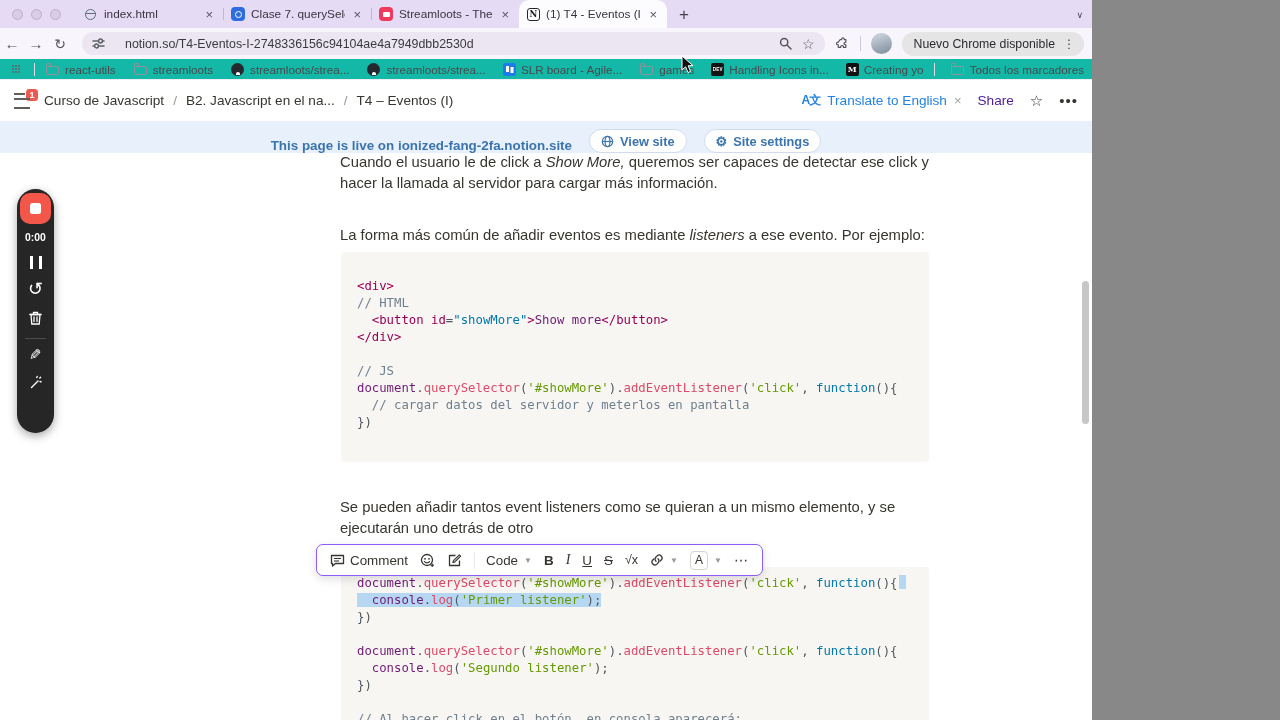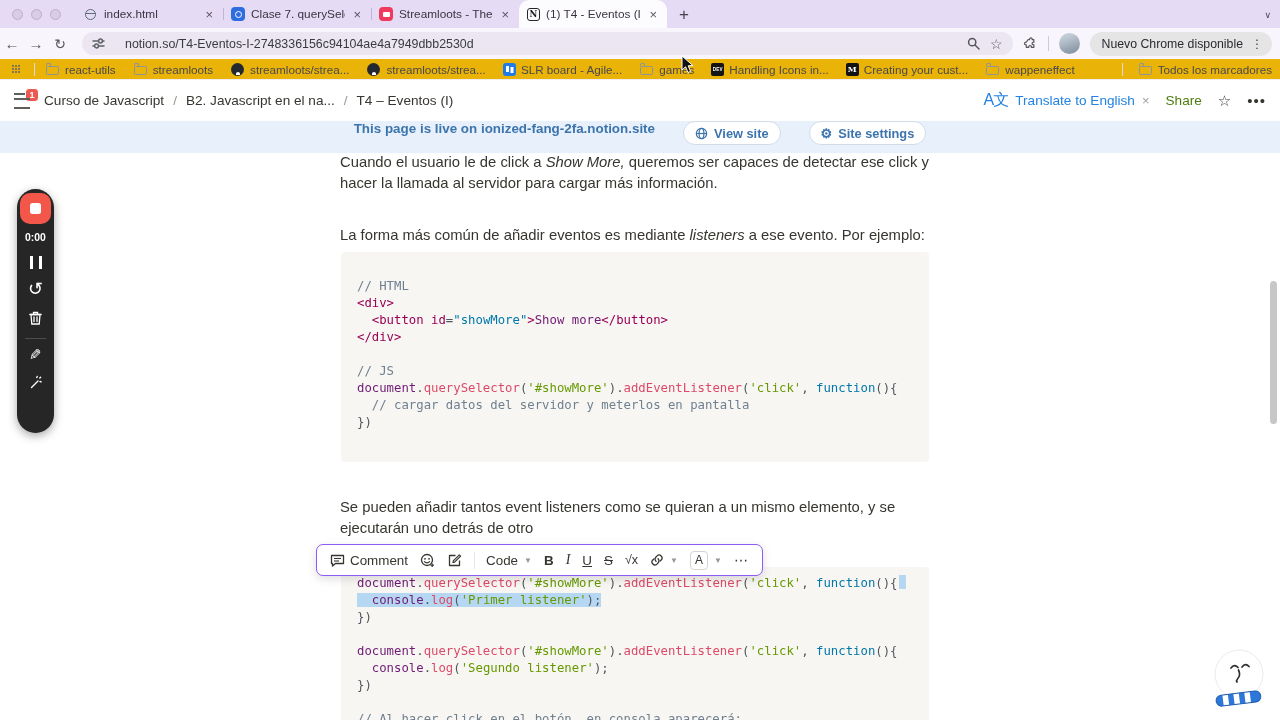--- a/index.html
+++ b/index.html
@@ -1,16 +1,16 @@
 <!DOCTYPE html>
 <html><head>
 <meta charset="utf-8">
 <style>
   html,body{margin:0;padding:0;background:#888}
-  .screen{position:relative;width:1280px;height:720px;overflow:hidden;background:#fff;
+  .screen{position:relative;width:1092px;height:720px;overflow:hidden;background:#fff;
     font-family:"Liberation Sans",sans-serif;-webkit-font-smoothing:antialiased}
 
   
   .tabstrip{position:absolute;top:0;left:0;right:0;height:28px;background:#e6dbf4;display:flex;align-items:flex-end}
   .lights{display:flex;gap:8px;padding:0 14px 8px 12px}
   .light{width:11px;height:11px;border-radius:50%;background:#d9cde5;border:1px solid #bdaecd;box-sizing:border-box}
   .tabs{display:flex;height:28px;align-items:flex-end}
   .tab{width:148px;height:28px;display:flex;align-items:center;gap:6px;padding:0 8px;box-sizing:border-box;
        font-size:11.8px;color:#3a3442;position:relative;cursor:default}
   .tab+.tab::before{content:"";position:absolute;left:0;top:8px;height:12px;width:1px;background:#c3b5d4}
@@ -51,47 +51,47 @@
   .omni-ic{flex:none;display:flex;align-items:center;margin-left:10px;color:#55565c}
   .star-glyph{font-size:14px;color:#55565c;line-height:1}
   .tb-right{display:flex;align-items:center;flex:none;padding-right:8px;gap:10px}
   .vdiv-t{width:1px;height:15px;background:#cfc8d8}
   .avatar{width:21px;height:21px;border-radius:50%;background:linear-gradient(160deg,#c2ccd6 20%,#8d9aa8 80%)}
   .update-pill{height:24px;border-radius:13px;background:#e5e5e5;display:flex;align-items:center;gap:8px;
      padding:0 9px 0 12px;font-size:12.3px;color:#2b2b30}
   .kebab{font-size:12px;color:#3c3c41}
 
   
-  .bmbar{position:absolute;top:59px;left:0;right:0;height:21px;background:#eab308;border-bottom:1px solid #efecf3;
+  .bmbar{position:absolute;top:59px;left:0;right:0;height:21px;background:#14b8a6;border-bottom:1px solid #efecf3;
      display:flex;align-items:center;font-size:11.7px;color:#48484d;padding:0 8px;box-sizing:border-box}
   .apps-grid{width:8px;height:8px;margin:0 4px;position:relative;flex:none}
   .apps-grid::before{content:"";position:absolute;width:2px;height:2px;background:#5f6368;border-radius:1px;
      box-shadow:3px 0 #5f6368,6px 0 #5f6368,0 3px #5f6368,3px 3px #5f6368,6px 3px #5f6368,0 6px #5f6368,3px 6px #5f6368,6px 6px #5f6368}
   .vdiv-b{width:1px;height:13px;background:#dcd9e0;margin:0 10px;flex:none}
   .bm{display:flex;align-items:center;gap:5px;margin-right:17px;white-space:nowrap}
   .bm-right{margin-left:auto;display:flex;align-items:center;gap:5px;white-space:nowrap}
 
   
   .nheader{position:absolute;top:80px;left:0;right:0;height:41px;background:#fff;display:flex;align-items:center;padding:0 14px;box-sizing:border-box}
   .hamb{position:relative;width:16px;height:12px;border-top:2px solid #5f5e5b;border-bottom:2px solid #5f5e5b;box-sizing:content-box;flex:none}
   .hamb::after{content:"";position:absolute;left:0;right:0;top:3px;height:2px;background:#5f5e5b}
   .nbadge{position:absolute;top:-7px;right:-9px;background:#eb5a52;color:#fff;font-size:9px;font-weight:700;
      border-radius:4px;padding:0 3.5px;height:12px;line-height:12px;border:1.5px solid #fff}
   .crumbs{display:flex;align-items:center;gap:9px;font-size:13.6px;color:#37352f;margin-left:14px}
   .crumb-sep{color:#9b9891}
   .nh-right{margin-left:auto;display:flex;align-items:center;gap:16px}
   .translate{display:flex;align-items:center;gap:7px;color:#2383e2;font-size:13.6px}
-  .tr-ic{font-size:16px;font-weight:400;letter-spacing:-1px}
+  .tr-ic{font-size:12px;font-weight:700;letter-spacing:-1px}
   .tr-x{color:#a5a29b;font-size:13px}
-  .share{color:#4d7c0f;font-size:13.6px}
+  .share{color:#4c1d95;font-size:13.6px}
   .nstar{font-size:15px;color:#37352f;line-height:1}
   .ndots{font-size:15px;color:#37352f;letter-spacing:1px;line-height:1}
 
   
-  .banner{position:absolute;top:121px;left:0;right:0;height:32px;background:#e8f1fb;display:flex;align-items:flex-start;justify-content:center;gap:28px}
+  .banner{position:absolute;top:121px;left:0;right:0;height:32px;background:#e8f1fb;display:flex;align-items:flex-end;justify-content:center;gap:17px}
   .banner-text{font-size:13.4px;font-weight:600;color:#3c74ad}
   .bbtn{height:24px;background:#fff;border:1px solid #d0dcea;border-radius:14px;display:flex;align-items:center;gap:6px;
      padding:0 11px;font-size:12.8px;font-weight:600;color:#3c74ad;box-sizing:border-box}
   .gear-glyph{font-size:13px;line-height:1}
 
   
   .content{position:absolute;left:340px;top:152px;width:600px}
   .p{position:absolute;left:0;width:592px;font-size:14.8px;line-height:21px;color:#37352f;margin:0}
   .p-1{top:0}.p-2{top:73px}.p-3{top:345px}
   .codeblock{position:absolute;left:1px;width:588px;box-sizing:border-box;background:#f7f6f3;border-radius:4px;
@@ -295,22 +295,22 @@
     <span class="bbtn">
       <span class="gear-glyph">⚙</span>
       <span>Site settings</span>
     </span>
   </div>
 
   <div class="content">
     <p class="p p-1"><span>Cuando el usuario le de click a </span><i>Show More,</i><span> queremos ser capaces de detectar ese click y hacer la llamada al servidor para cargar más información.</span></p>
     <p class="p p-2"><span>La forma más común de añadir eventos es mediante </span><i>listeners</i><span> a ese evento. Por ejemplo:</span></p>
     <div class="codeblock code-1">
+        <div class="cl"><span class="cli"><span class="c-tag">&lt;div&gt;</span></span></div>
         <div class="cl"><span class="cli"><span class="c-com">// HTML</span></span></div>
-        <div class="cl"><span class="cli"><span class="c-tag">&lt;div&gt;</span></span></div>
         <div class="cl"><span class="cli"><span class="c-pl">  </span><span class="c-tag">&lt;button</span><span class="c-pl"> </span><span class="c-attr">id</span><span class="c-pun">=</span><span class="c-val">"showMore"</span><span class="c-tag">&gt;</span><span class="c-pl">Show more</span><span class="c-tag">&lt;/button&gt;</span></span></div>
         <div class="cl"><span class="cli"><span class="c-tag">&lt;/div&gt;</span></span></div>
         <div class="cl">&nbsp;</div>
         <div class="cl"><span class="cli"><span class="c-com">// JS</span></span></div>
         <div class="cl"><span class="cli"><span class="c-pl">document</span><span class="c-pun">.</span><span class="c-fn">querySelector</span><span class="c-pun">(</span><span class="c-str">'#showMore'</span><span class="c-pun">)</span><span class="c-pun">.</span><span class="c-fn">addEventListener</span><span class="c-pun">(</span><span class="c-str">'click'</span><span class="c-pun">, </span><span class="c-kw">function</span><span class="c-pun">(){</span></span></div>
         <div class="cl"><span class="cli"><span class="c-com">  // cargar datos del servidor y meterlos en pantalla</span></span></div>
         <div class="cl"><span class="cli"><span class="c-pun">})</span></span></div>
       </div>
     <p class="p p-3"><span>Se pueden añadir tantos event listeners como se quieran a un mismo elemento, y se ejecutarán uno detrás de otro</span></p>
     <div class="codeblock code-2">

